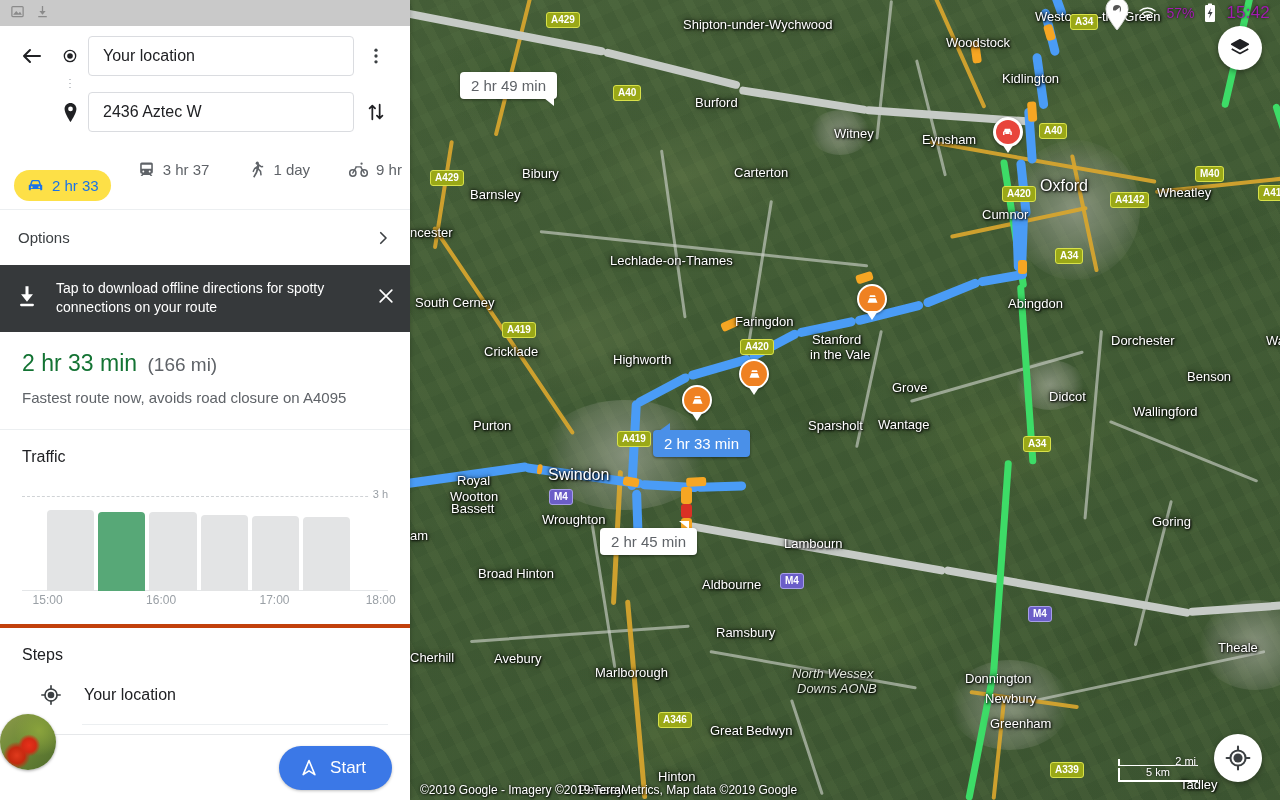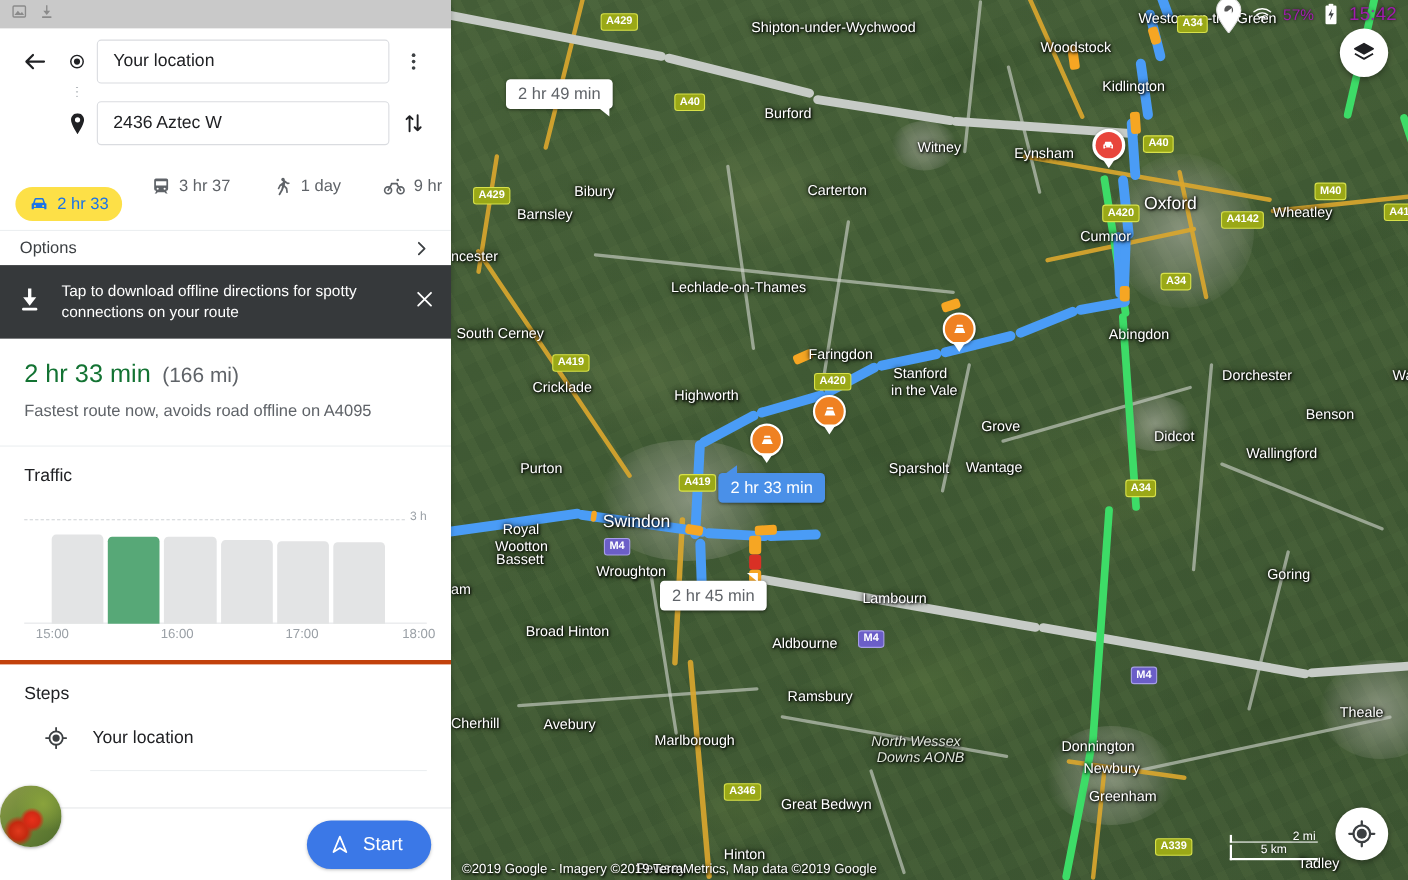--- a/index.html
+++ b/index.html
@@ -164,21 +164,21 @@
   #modes { display: flex; align-items: center; padding: 6px 10px 8px 14px; gap: 0; }
   .mode {
     display: flex; align-items: center; gap: 7px; padding: 6px 12px;
     border-radius: 16px; font-size: 15px; color: #5f6368; white-space: nowrap;
   }
   .mode.active { background: #fde047; color: #1a73e8; margin-top: 32px; }
   .mode + .mode { margin-left: 14px; }
 
   #options-row {
     display: flex; align-items: center; justify-content: space-between;
-    padding: 0 18px; height: 32px; border-top: 1px solid #eceff1;
+    padding: 0 18px; height: 56px; border-top: 1px solid #eceff1;
     font-size: 15px; color: #3c4043;
   }
 
   #offline-banner {
     background: #36393b; color: #fff; display: flex; align-items: center;
     padding: 14px 14px; gap: 16px; min-height: 62px;
   }
   #offline-banner .txt { flex: 1; font-size: 14px; line-height: 1.38; }
 
   #route-card { background: #fff; padding: 18px 22px 22px 22px; border-bottom: 1px solid #eceff1; }
@@ -620,21 +620,21 @@
           <path d="M5 5l14 14M19 5L5 19"></path>
         </svg>
       </span>
     </div>
 
     <div id="route-card">
       <div>
         <span class="dur">2 hr 33 min</span>
         <span class="dist">(166 mi)</span>
       </div>
-      <div class="sub">Fastest route now, avoids road offline on A4095</div>
+      <div class="sub">Fastest route now, avoids road closure on A4095</div>
     </div>
 
     <div id="traffic">
       <h3>Traffic</h3>
       <div id="chart">
         <div class="gridline"></div>
         <div class="gridlabel">3 h</div>
         <div class="baseline"></div>
         <div class="bars" id="chart-bars">
             <div class="bar" style="height: 84.5161%;"></div>

